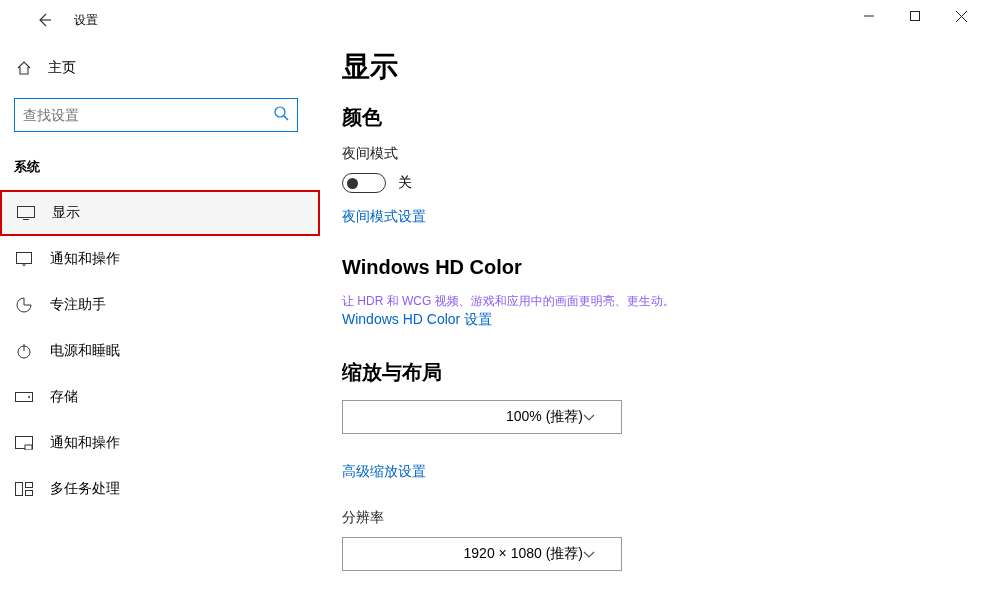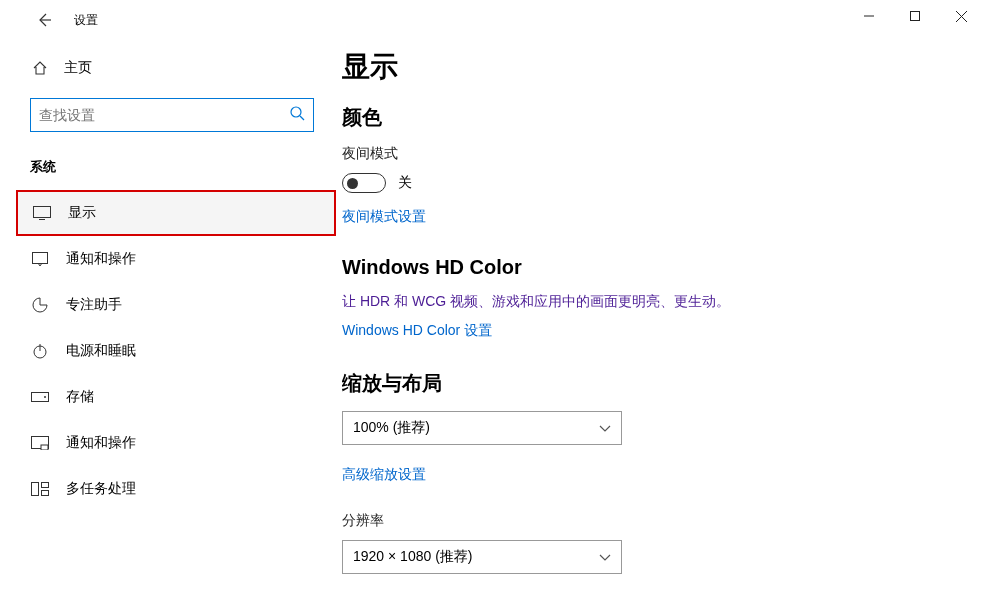--- a/index.html
+++ b/index.html
@@ -6,21 +6,21 @@
 body { width: 984px; height: 606px; overflow: hidden; background: #fff; position: relative; }
 
 
 .titlebar { height: 40px; display: flex; align-items: center; padding-left: 32px; }
 .titlebar .back { width: 24px; height: 24px; display: flex; align-items: center; justify-content: center; cursor: pointer; }
 .titlebar .title { margin-left: 18px; font-size: 12px; }
 .win-controls { position: absolute; top: 0; right: 0; display: flex; }
 .win-controls .btn { width: 46px; height: 32px; display: flex; align-items: center; justify-content: center; cursor: pointer; }
 
 
-.sidebar { position: absolute; left: 16px; top: 48px; width: 320px; padding-left: 14px; }
+.sidebar { position: absolute; left: 0; top: 48px; width: 320px; padding-left: 14px; }
 .home-row { display: flex; align-items: center; height: 40px; cursor: pointer; }
 .home-row .icon { width: 20px; display: flex; justify-content: center; }
 .home-row .label { margin-left: 14px; font-size: 14px; }
 
 .search-wrap { margin-top: 10px; margin-right: 22px; }
 .search { width: 100%; height: 34px; border: 1px solid #0078d7; display: flex; align-items: center; padding: 8px 8px; }
 .search input { flex: 1; border: none; outline: none; font-size: 14px; color: #666; background: transparent; }
 .search .sicon { color: #0078d7; }
 
 .category { margin-top: 26px; font-size: 13px; font-weight: 600; }
@@ -30,29 +30,29 @@
 .nav-item .icon { width: 20px; display: flex; justify-content: center; color: #333; }
 .nav-item .label { margin-left: 16px; font-size: 14px; }
 .nav-item.selected { background: rgba(0,0,0,0.04); }
 .nav-item.highlighted { border: 2px solid #d40000; }
 
 
 .main { position: absolute; left: 342px; top: 48px; right: 0; bottom: 0; overflow: hidden; padding-right: 20px; }
 .main h1 { font-size: 28px; font-weight: 600; margin-bottom: 18px; }
 .main h2 { font-size: 20px; font-weight: 600; margin-top: 8px; margin-bottom: 14px; }
 .field-label { font-size: 14px; color: #222; margin-top: 6px; margin-bottom: 10px; }
-.desc { font-size: 14px; color: #4c1d95; margin-bottom: 10px; }
+.desc { font-size: 12px; color: #8b5cf6; }
 .link { font-size: 14px; color: #0066cc; cursor: pointer; margin-bottom: 22px; display: inline-block; }
 
 .toggle-row { display: flex; align-items: center; margin-bottom: 14px; }
 .toggle { width: 44px; height: 20px; border: 1px solid #333; border-radius: 10px; position: relative; cursor: pointer; margin-right: 12px; }
 .toggle .knob { width: 11px; height: 11px; background: #333; border-radius: 50%; position: absolute; top: 3.5px; left: 4px; }
 .toggle-label { font-size: 14px; }
 
-.select { width: 280px; height: 34px; border: 1px solid #999; display: flex; align-items: center; justify-content: space-between; padding: 0 10px; cursor: pointer; margin-bottom: 20px; font-size: 14px; }
+.select { width: 280px; height: 34px; border: 1px solid #999; display: flex; align-items: center; justify-content: flex-end; padding: 0 26px; cursor: pointer; margin-bottom: 28px; font-size: 14px; }
 .select .chev { color: #555; }
 </style>
 </head>
 <body>
 
 <div class="titlebar">
   <div class="back">
     <svg width="16" height="16" viewBox="0 0 16 16">
         <path d="M10 2 L4 8 L10 14" stroke="#333" stroke-width="1.2" fill="none"></path>
         <path d="M4 8 H15" stroke="#333" stroke-width="1.2"></path>

